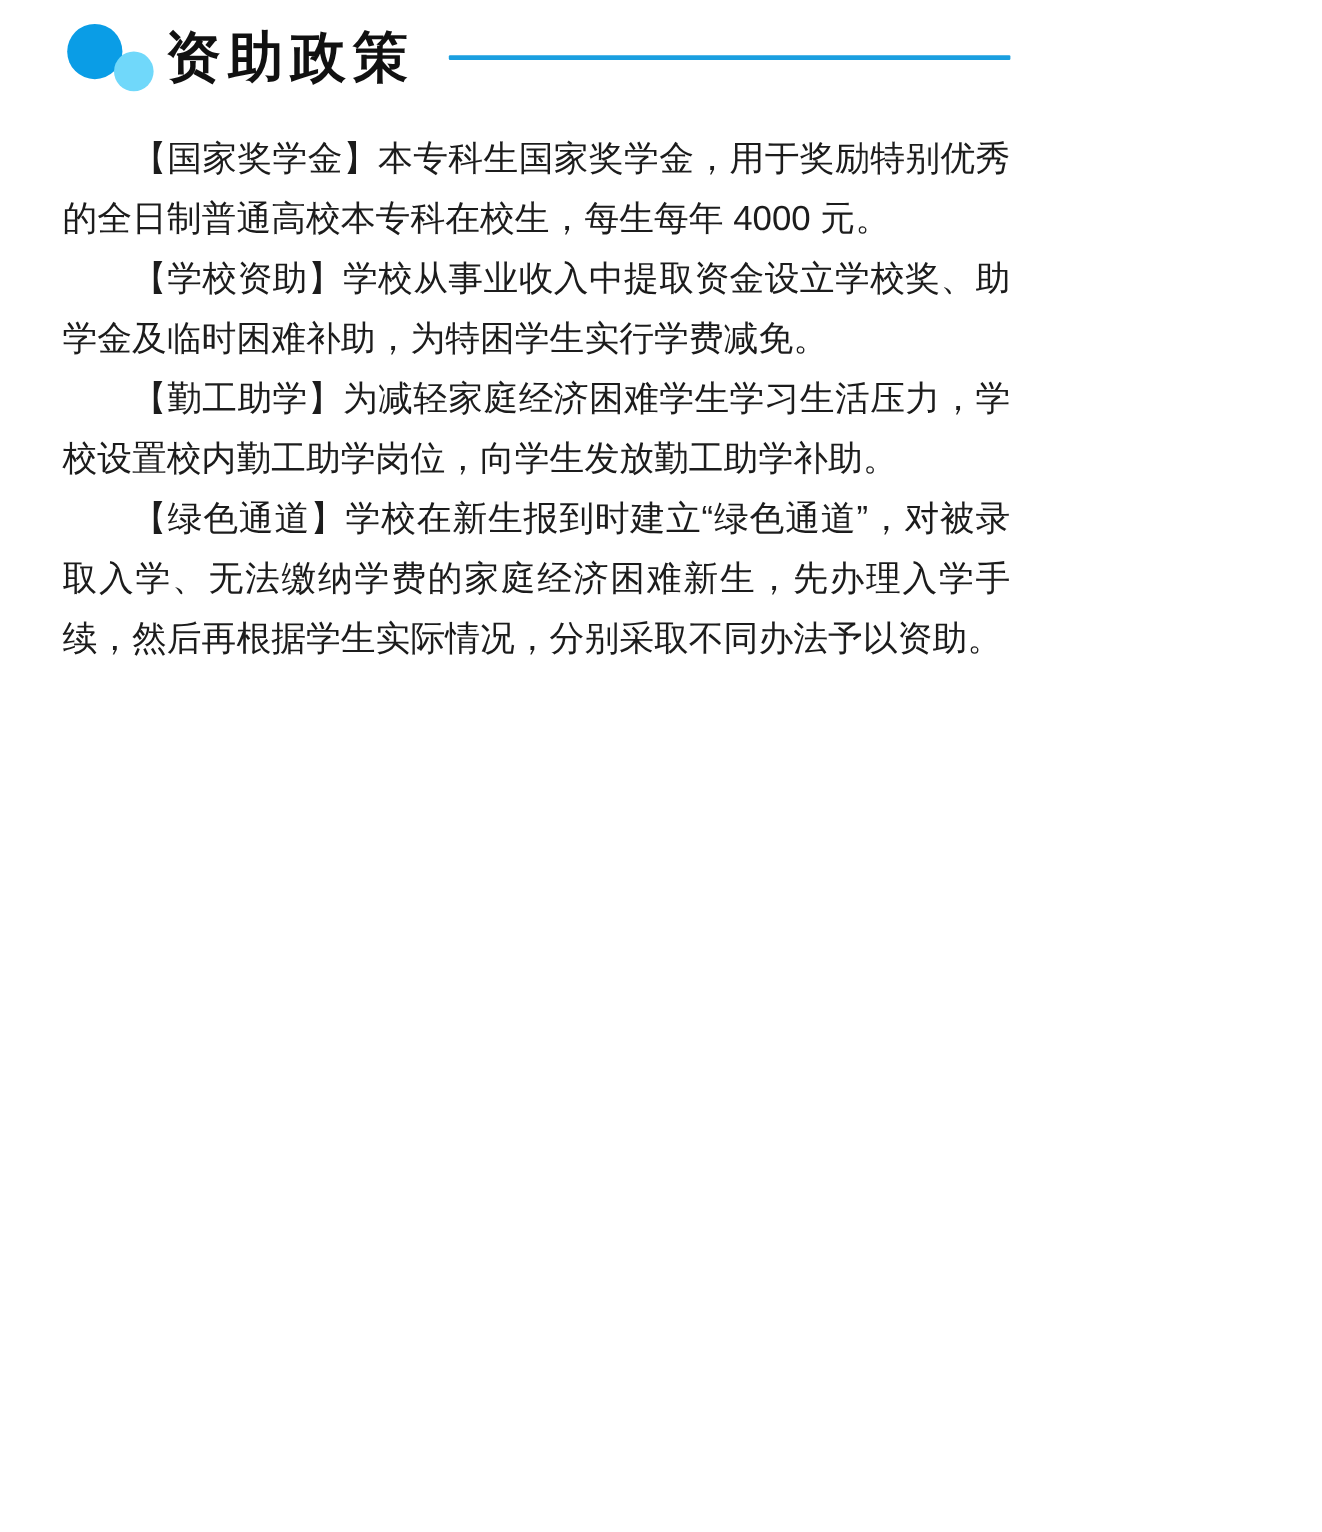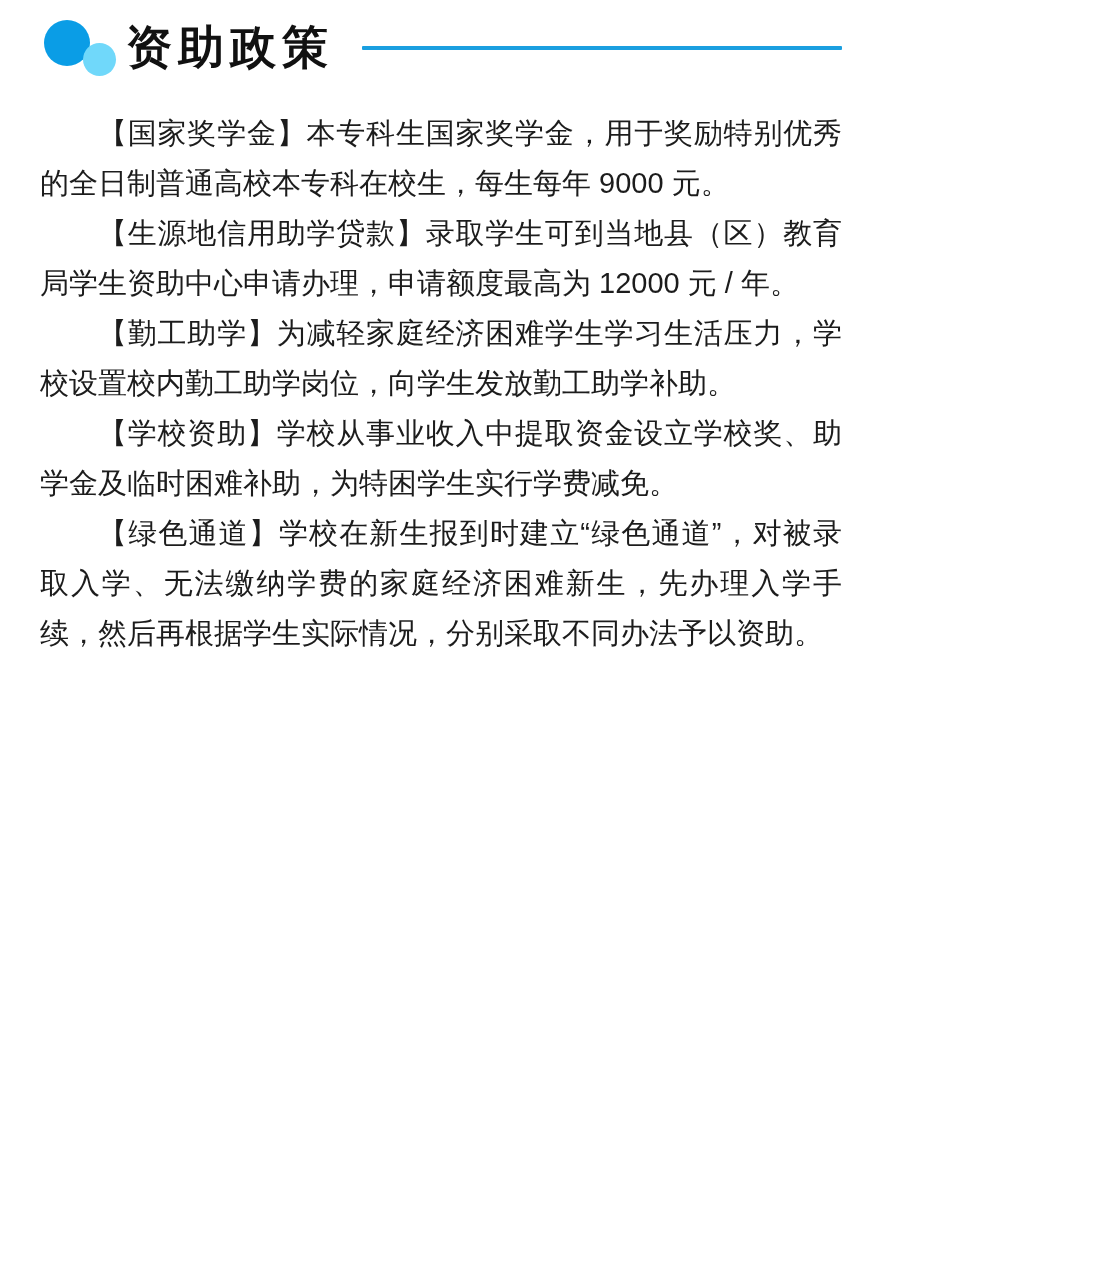--- a/index.html
+++ b/index.html
@@ -6,21 +6,21 @@
   body {
     width: 1102px;
     height: 1277px;
     background: #ffffff;
     font-family: "Liberation Sans", "DejaVu Sans", sans-serif;
   }
   .page {
     box-sizing: border-box;
     width: 880px;
     height: 1277px;
-    padding: 12px 38px 0 40px;
+    padding: 12px 38px 0 52px;
     background: #ffffff;
   }
   .header {
     display: flex;
     align-items: center;
     height: 70px;
   }
   .logo {
     position: relative;
     width: 80px;
@@ -82,20 +82,19 @@
   <div class="header">
     <div class="logo">
       <div class="circle-big"></div>
       <div class="circle-small"></div>
     </div>
     <div class="title">资助政策</div>
     <div class="rule"></div>
   </div>
 
   <div class="content">
-    <p>【国家奖学金】本专科生国家奖学金，用于奖励特别优秀的全日制普通高校本专科在校生，每生每年 9000 元。</p>
-    <p>【生源地信用助学贷款】录取学生可到当地县（区）教育局学生资助中心申请办理，申请额度最高为 12000 元 / 年。</p>
+    <p>【国家奖学金】本专科生国家奖学金，用于奖励特别优秀的全日制普通高校本专科在校生，每生每年 4000 元。</p>
+    <p>【学校资助】学校从事业收入中提取资金设立学校奖、助学金及临时困难补助，为特困学生实行学费减免。</p>
     <p>【勤工助学】为减轻家庭经济困难学生学习生活压力，学校设置校内勤工助学岗位，向学生发放勤工助学补助。</p>
-    <p>【学校资助】学校从事业收入中提取资金设立学校奖、助学金及临时困难补助，为特困学生实行学费减免。</p>
     <p>【绿色通道】学校在新生报到时建立“绿色通道”，对被录取入学、无法缴纳学费的家庭经济困难新生，先办理入学手续，然后再根据学生实际情况，分别采取不同办法予以资助。</p>
   </div>
 
 </div>
 
 </body></html>

